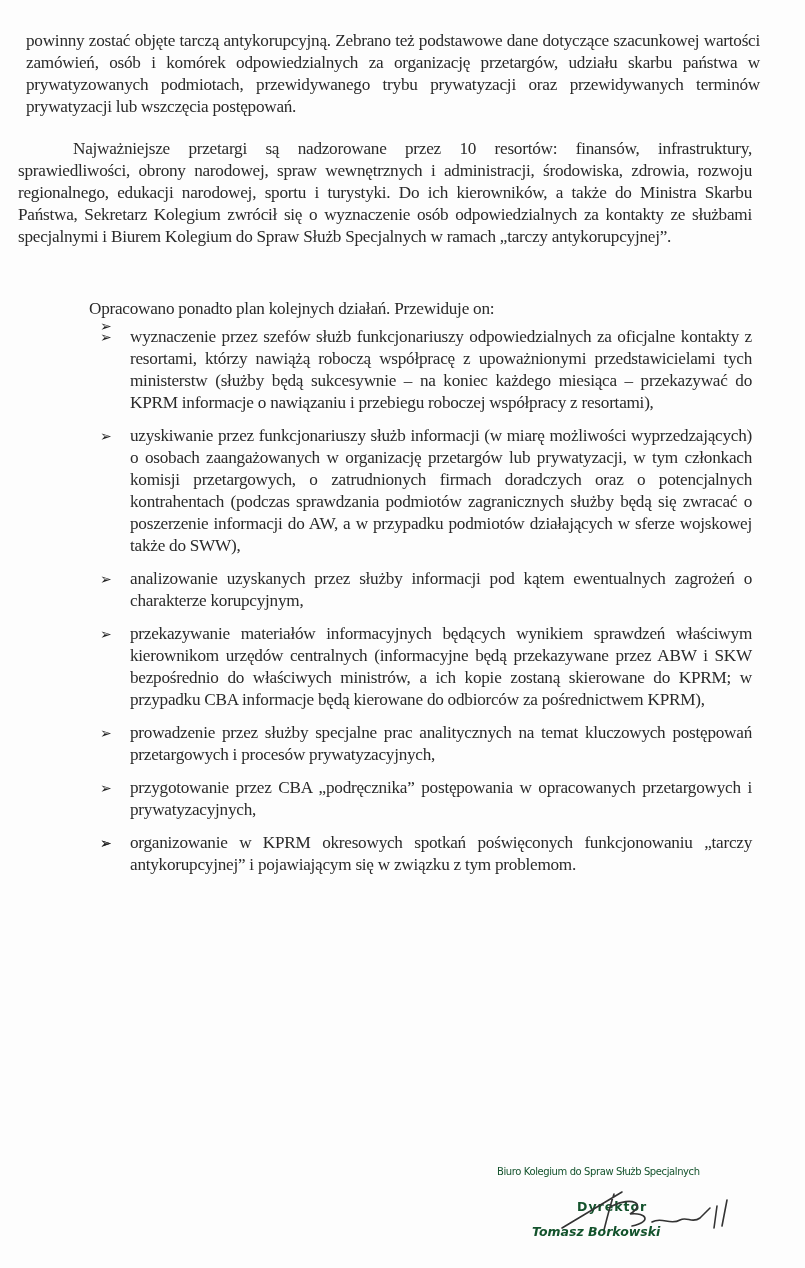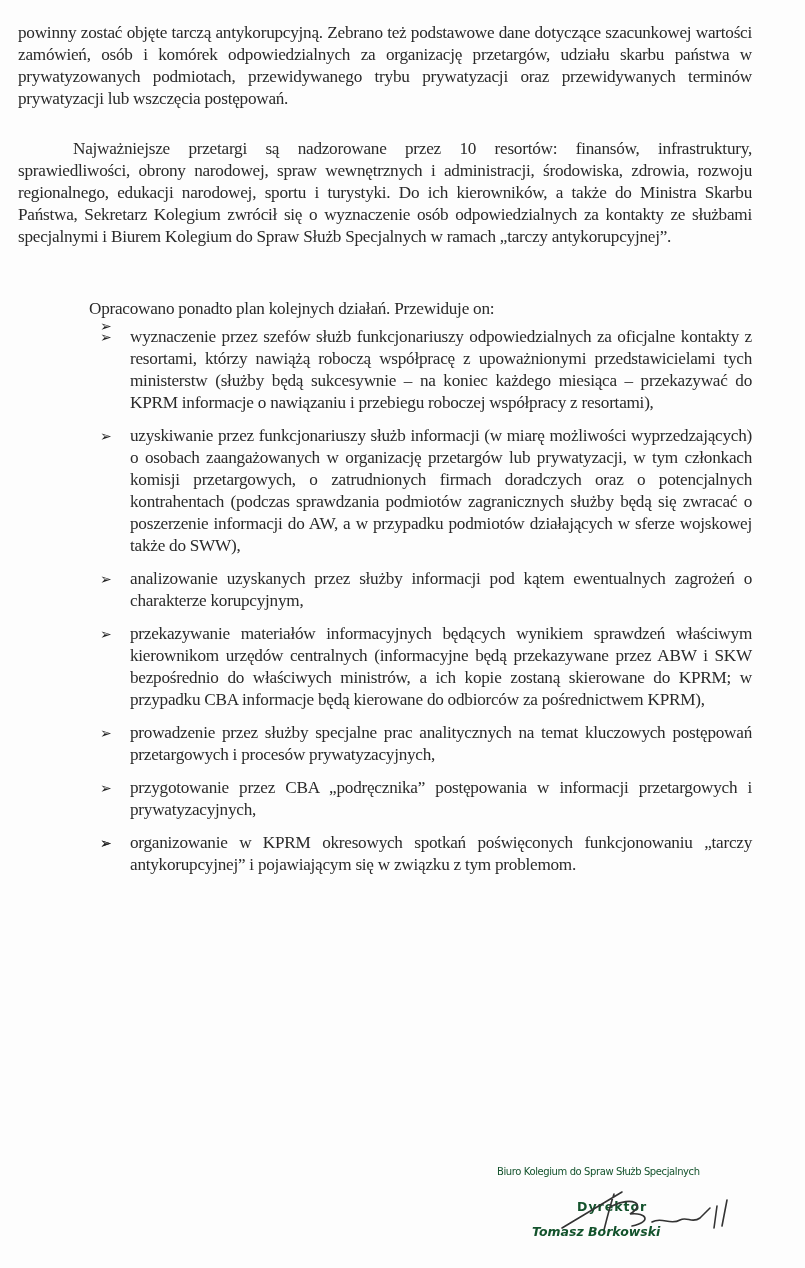--- a/index.html
+++ b/index.html
@@ -29,21 +29,21 @@
   .sig-org { font-size: 10px; letter-spacing: -0.4px; white-space: nowrap; }
   .sig-title { position: absolute; left: 80px; top: 33px; font-size: 12.5px; font-weight: bold; letter-spacing: 1px; }
   .sig-name { position: absolute; left: 35px; top: 58px; font-size: 12.5px; font-weight: bold; font-style: italic; white-space: nowrap; }
   .sig-scribble { position: absolute; left: 55px; top: 20px; width: 200px; height: 50px; }
 </style>
 </head>
 <body>
 
 <div class="page">
 
-  <p class="para" style="top:22px;margin:0;font-family:Liberation Serif, serif;">powinny zostać objęte tarczą antykorupcyjną. Zebrano też podstawowe dane dotyczące szacunkowej wartości zamówień, osób i komórek odpowiedzialnych za organizację przetargów, udziału skarbu państwa w prywatyzowanych podmiotach, przewidywanego trybu prywatyzacji oraz przewidywanych terminów prywatyzacji lub wszczęcia postępowań.</p>
+  <p class="para" style="top:22px;margin:8px;font-family:Liberation Serif, serif;">powinny zostać objęte tarczą antykorupcyjną. Zebrano też podstawowe dane dotyczące szacunkowej wartości zamówień, osób i komórek odpowiedzialnych za organizację przetargów, udziału skarbu państwa w prywatyzowanych podmiotach, przewidywanego trybu prywatyzacji oraz przewidywanych terminów prywatyzacji lub wszczęcia postępowań.</p>
 
   <p class="para indent" style="top:138px;margin:0;">Najważniejsze przetargi są nadzorowane przez 10 resortów: finansów, infrastruktury, sprawiedliwości, obrony narodowej, spraw wewnętrznych i administracji, środowiska, zdrowia, rozwoju regionalnego, edukacji narodowej, sportu i turystyki. Do ich kierowników, a także do Ministra Skarbu Państwa, Sekretarz Kolegium zwrócił się o wyznaczenie osób odpowiedzialnych za kontakty ze służbami specjalnymi i Biurem Kolegium do Spraw Służb Specjalnych w ramach „tarczy antykorupcyjnej”.</p>
 
   <p class="para p3" style="top:282px;margin:16px;">Opracowano ponadto plan kolejnych działań. Przewiduje on:</p>
 
   <ul class="list" style="top:315px;">
     <li style="margin-bottom:11px;">
       <span class="bullet">➢</span>
     </li>
     <li style="margin-bottom:11px;">
@@ -61,21 +61,21 @@
     <li style="margin-bottom:11px;">
       <span class="bullet">➢</span>
       <span>przekazywanie materiałów informacyjnych będących wynikiem sprawdzeń właściwym kierownikom urzędów centralnych (informacyjne będą przekazywane przez ABW i SKW bezpośrednio do właściwych ministrów, a ich kopie zostaną skierowane do KPRM; w przypadku CBA informacje będą kierowane do odbiorców za pośrednictwem KPRM),</span>
     </li>
     <li style="margin-bottom:11px;">
       <span class="bullet">➢</span>
       <span>prowadzenie przez służby specjalne prac analitycznych na temat kluczowych postępowań przetargowych i procesów prywatyzacyjnych,</span>
     </li>
     <li style="margin-bottom:11px;">
       <span class="bullet">➢</span>
-      <span>przygotowanie przez CBA „podręcznika” postępowania w informacji przetargowych i prywatyzacyjnych,</span>
+      <span>przygotowanie przez CBA „podręcznika” postępowania w opracowanych przetargowych i prywatyzacyjnych,</span>
     </li>
     <li style="margin-bottom:11px;">
       <span class="bullet">➢</span>
     </li>
     <li>
       <span class="bullet">➢</span>
       <span>organizowanie w KPRM okresowych spotkań poświęconych funkcjonowaniu „tarczy antykorupcyjnej” i pojawiającym się w związku z tym problemom.</span>
     </li>
   </ul>
 

